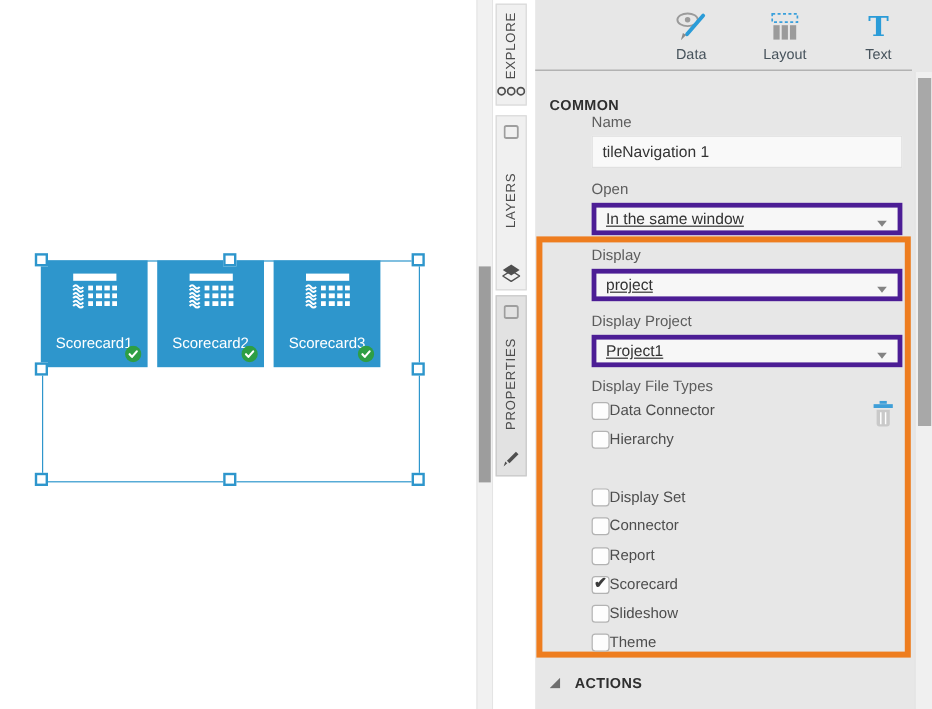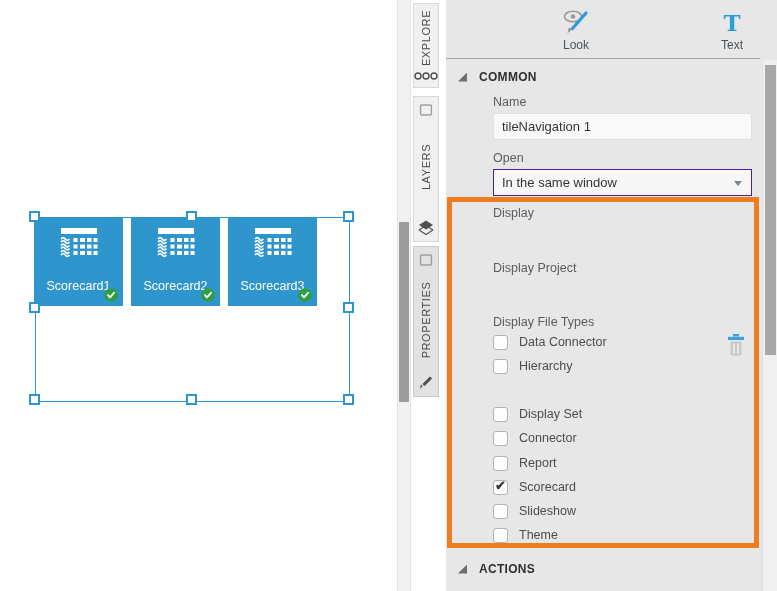--- a/index.html
+++ b/index.html
@@ -84,41 +84,41 @@
   .panel-scroll .thumb{position:absolute;left:2px;width:11px;top:5px;height:290px;background:#a8a8a8;}
   
   .section-header{
     position:absolute;left:12px;display:flex;align-items:center;gap:12px;height:16px;
   }
   .section-header .tri{
     width:9px;height:9px;background:#6e6e6e;
     clip-path:polygon(100% 0,100% 100%,0 100%);
   }
   .section-title{font-size:12px;font-weight:bold;color:#2f2f2f;letter-spacing:0.3px;}
-  .hdr-common{top:69px;}
+  .hdr-common{top:69px;flex-direction:column;}
   .hdr-actions{top:561px;}
   
   .field-label{position:absolute;left:47px;font-size:12.5px;color:#5c5c5c;}
   .lab-name{top:95px;}
   .lab-open{top:151px;}
   .lab-display{top:206px;}
   .lab-display-project{top:261px;}
   .lab-file-types{top:315px;}
   .text-input,.select{
     position:absolute;left:47px;width:259px;height:27px;box-sizing:border-box;
   }
   .text-input{
     background:#f9f9f9;border:1px solid #e0e0e0;
     font-family:"Liberation Sans",sans-serif;font-size:13px;color:#333;
     padding:0 8px;outline:none;
   }
   .select{
-    background:#f7f7f7;border:1px solid #4c1d95;
+    background:#f7f7f7;border:4px solid #4c1d95;
     display:flex;align-items:center;padding:0 24px 0 8px;
-    font-size:13px;color:#333;cursor:default;
+    font-size:13px;color:#333;cursor:default;text-decoration:underline;
   }
   .select .arrow{
     position:absolute;right:9px;top:11px;width:0;height:0;
     border-left:4.5px solid transparent;border-right:4.5px solid transparent;
     border-top:5.5px solid #838383;
   }
   .inp-name{top:113px;}
   .sel-open{top:169px;}
   .sel-display{top:224px;}
   .sel-display-project{top:279px;}
@@ -130,21 +130,21 @@
   
   .cb-row{position:absolute;left:47px;height:18px;display:flex;align-items:center;cursor:default;}
   .checkbox{
     width:15px;height:15px;box-sizing:border-box;background:#fdfdfd;
     border:1px solid #b3b3b3;border-radius:3px;position:relative;
   }
   .checkbox.checked::after{
     content:"\2714";position:absolute;left:1px;top:-3px;
     font-size:13px;font-weight:bold;color:#3c3c3c;
   }
-  .cb-label{margin-left:11px;font-size:12.5px;color:#4d4d4d;}
+  .cb-label{font-size:12.5px;color:#4d4d4d;}
   .trash{position:absolute;left:281px;top:334px;}
 </style>
 </head>
 <body>
 
 <div class="canvas">
   <div class="selection-rect"></div>
 
   <div class="tile" style="left:34px">
     <svg class="tile-icon" width="46" height="32" viewBox="0 0 46 32">
@@ -293,21 +293,32 @@
   <div class="panel-tabs">
     <div class="ptab" style="left:92px">
       <div class="icon-wrap">
         <svg width="26" height="26" viewBox="0 0 26 26">
           <ellipse cx="10" cy="7.5" rx="8.5" ry="5.3" fill="none" stroke="#9b9b9b" stroke-width="1.6"></ellipse>
           <circle cx="10" cy="7.5" r="2.3" fill="#9b9b9b"></circle>
           <line x1="23" y1="4" x2="9.5" y2="19.5" stroke="#2B9CD8" stroke-width="3.2" stroke-linecap="round"></line>
           <path d="M8.8 20.2 l-4.4 4.4 l1.7 -6.2 z" fill="#8a8a8a"></path>
         </svg>
       </div>
-      <div class="plabel">Look</div>
+      <div class="plabel">Data</div>
+    </div>
+    <div class="ptab" style="left:170px">
+      <div class="icon-wrap">
+        <svg width="26" height="26" viewBox="0 0 26 26">
+          <rect x="2.5" y="2.5" width="21" height="7" fill="none" stroke="#3aa0dc" stroke-width="1.4" stroke-dasharray="2.5 2"></rect>
+          <rect x="3.5" y="12" width="5.2" height="12" fill="#9b9b9b"></rect>
+          <rect x="10.4" y="12" width="5.2" height="12" fill="#9b9b9b"></rect>
+          <rect x="17.3" y="12" width="5.2" height="12" fill="#9b9b9b"></rect>
+        </svg>
+      </div>
+      <div class="plabel">Layout</div>
     </div>
     <div class="ptab" style="left:248px">
       <div class="icon-wrap">
           <span class="t-glyph">T</span>
         </div>
       <div class="plabel">Text</div>
     </div>
   </div>
 
   <div class="section-header hdr-common">
@@ -320,22 +331,30 @@
 
   <div class="field-label lab-open">Open</div>
   <div class="select sel-open">
     <span>In the same window</span>
     <span class="arrow"></span>
   </div>
 
   <div class="highlight-rect"></div>
 
   <div class="field-label lab-display">Display</div>
+  <div class="select sel-display">
+    <span>project</span>
+    <span class="arrow"></span>
+  </div>
 
   <div class="field-label lab-display-project">Display Project</div>
+  <div class="select sel-display-project">
+    <span>Project1</span>
+    <span class="arrow"></span>
+  </div>
 
   <div class="field-label lab-file-types">Display File Types</div>
 
   <div class="cb-row" style="top:333px">
     <span class="checkbox"></span>
     <span class="cb-label">Data Connector</span>
   </div>
   <div class="cb-row" style="top:357px">
     <span class="checkbox"></span>
     <span class="cb-label">Hierarchy</span>

